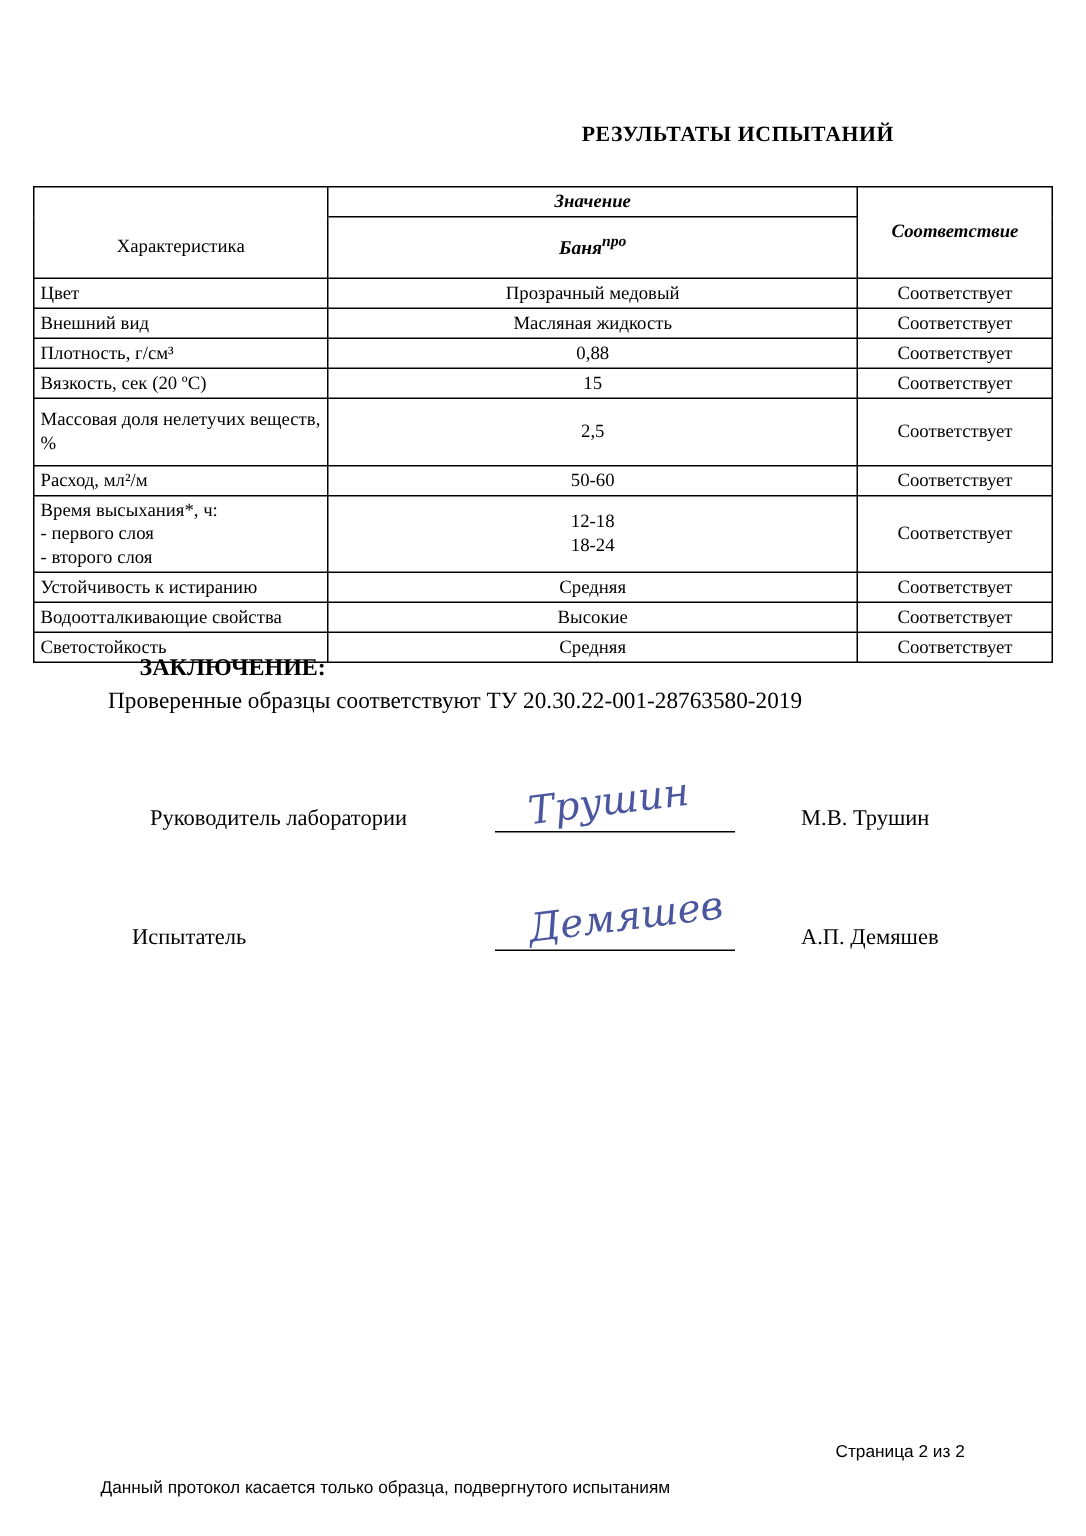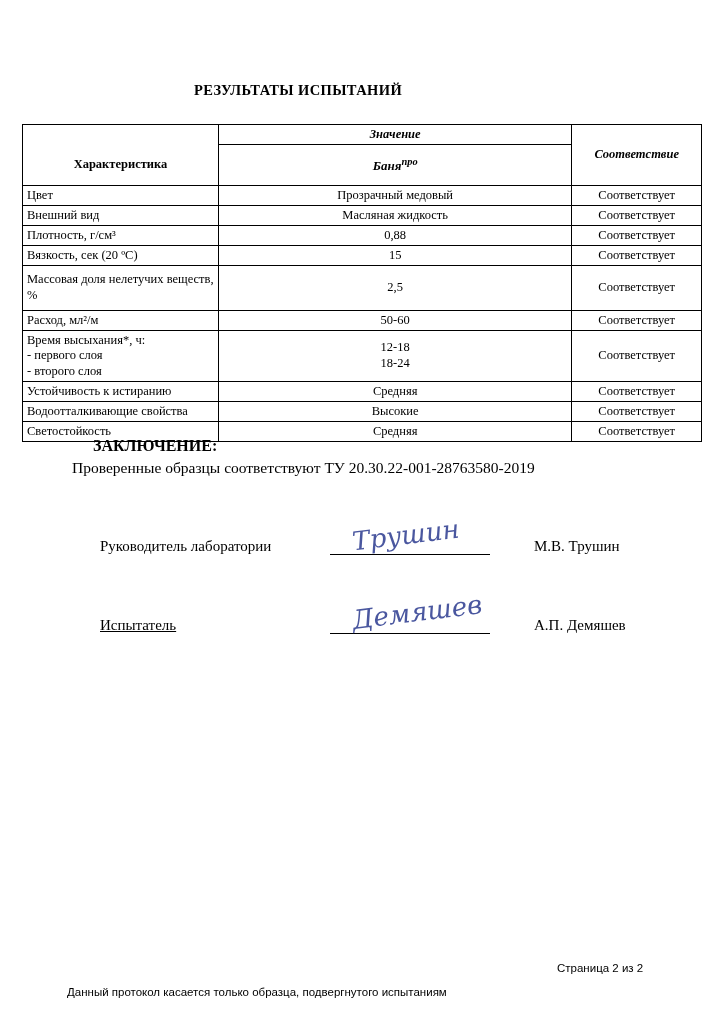--- a/index.html
+++ b/index.html
@@ -19,21 +19,21 @@
     position: relative;
     width: 724px;
     height: 1024px;
     box-sizing: border-box;
   }
   .doc-title {
     position: absolute;
     top: 82px;
     left: 0;
     width: 596px;
-    text-align: center;
+    text-align: right;
     font-weight: bold;
     font-size: 14.5px;
     letter-spacing: 0.4px;
   }
   table.results {
     position: absolute;
     top: 124px;
     left: 22px;
     width: 680px;
     border-collapse: collapse;
@@ -58,21 +58,21 @@
   .cell-val {
     width: 363px;
     text-align: center;
   }
   .cell-conf {
     width: 123px;
     text-align: center;
   }
   .char-head {
     text-align: center;
-    font-weight: bold;
+    font-weight: normal;
     margin-left: 31px;
   }
   .bath-label {
     font-weight: bold;
     font-size: 13px;
     margin-top: 11px;
   }
   .no-border-bottom { border-bottom: none; }
   .row-tall td { height: 40px; }
   .two-line {
@@ -89,21 +89,21 @@
     position: absolute;
     top: 459px;
     left: 72px;
     font-size: 15.5px;
   }
   .sign-block {
     position: absolute;
     font-size: 15px;
   }
   .sign-role-1 { top: 538px; left: 100px; }
-  .sign-role-2 { top: 617px; left: 100px; text-decoration: underline; }
+  .sign-role-2 { top: 617px; left: 88px; }
   .sign-name-1 { top: 538px; left: 534px; }
   .sign-name-2 { top: 617px; left: 534px; }
   .sign-line {
     position: absolute;
     border-bottom: 1px solid #000000;
     width: 160px;
     height: 0;
   }
   .sign-line-1 { top: 554px; left: 330px; }
   .sign-line-2 { top: 633px; left: 330px; }

